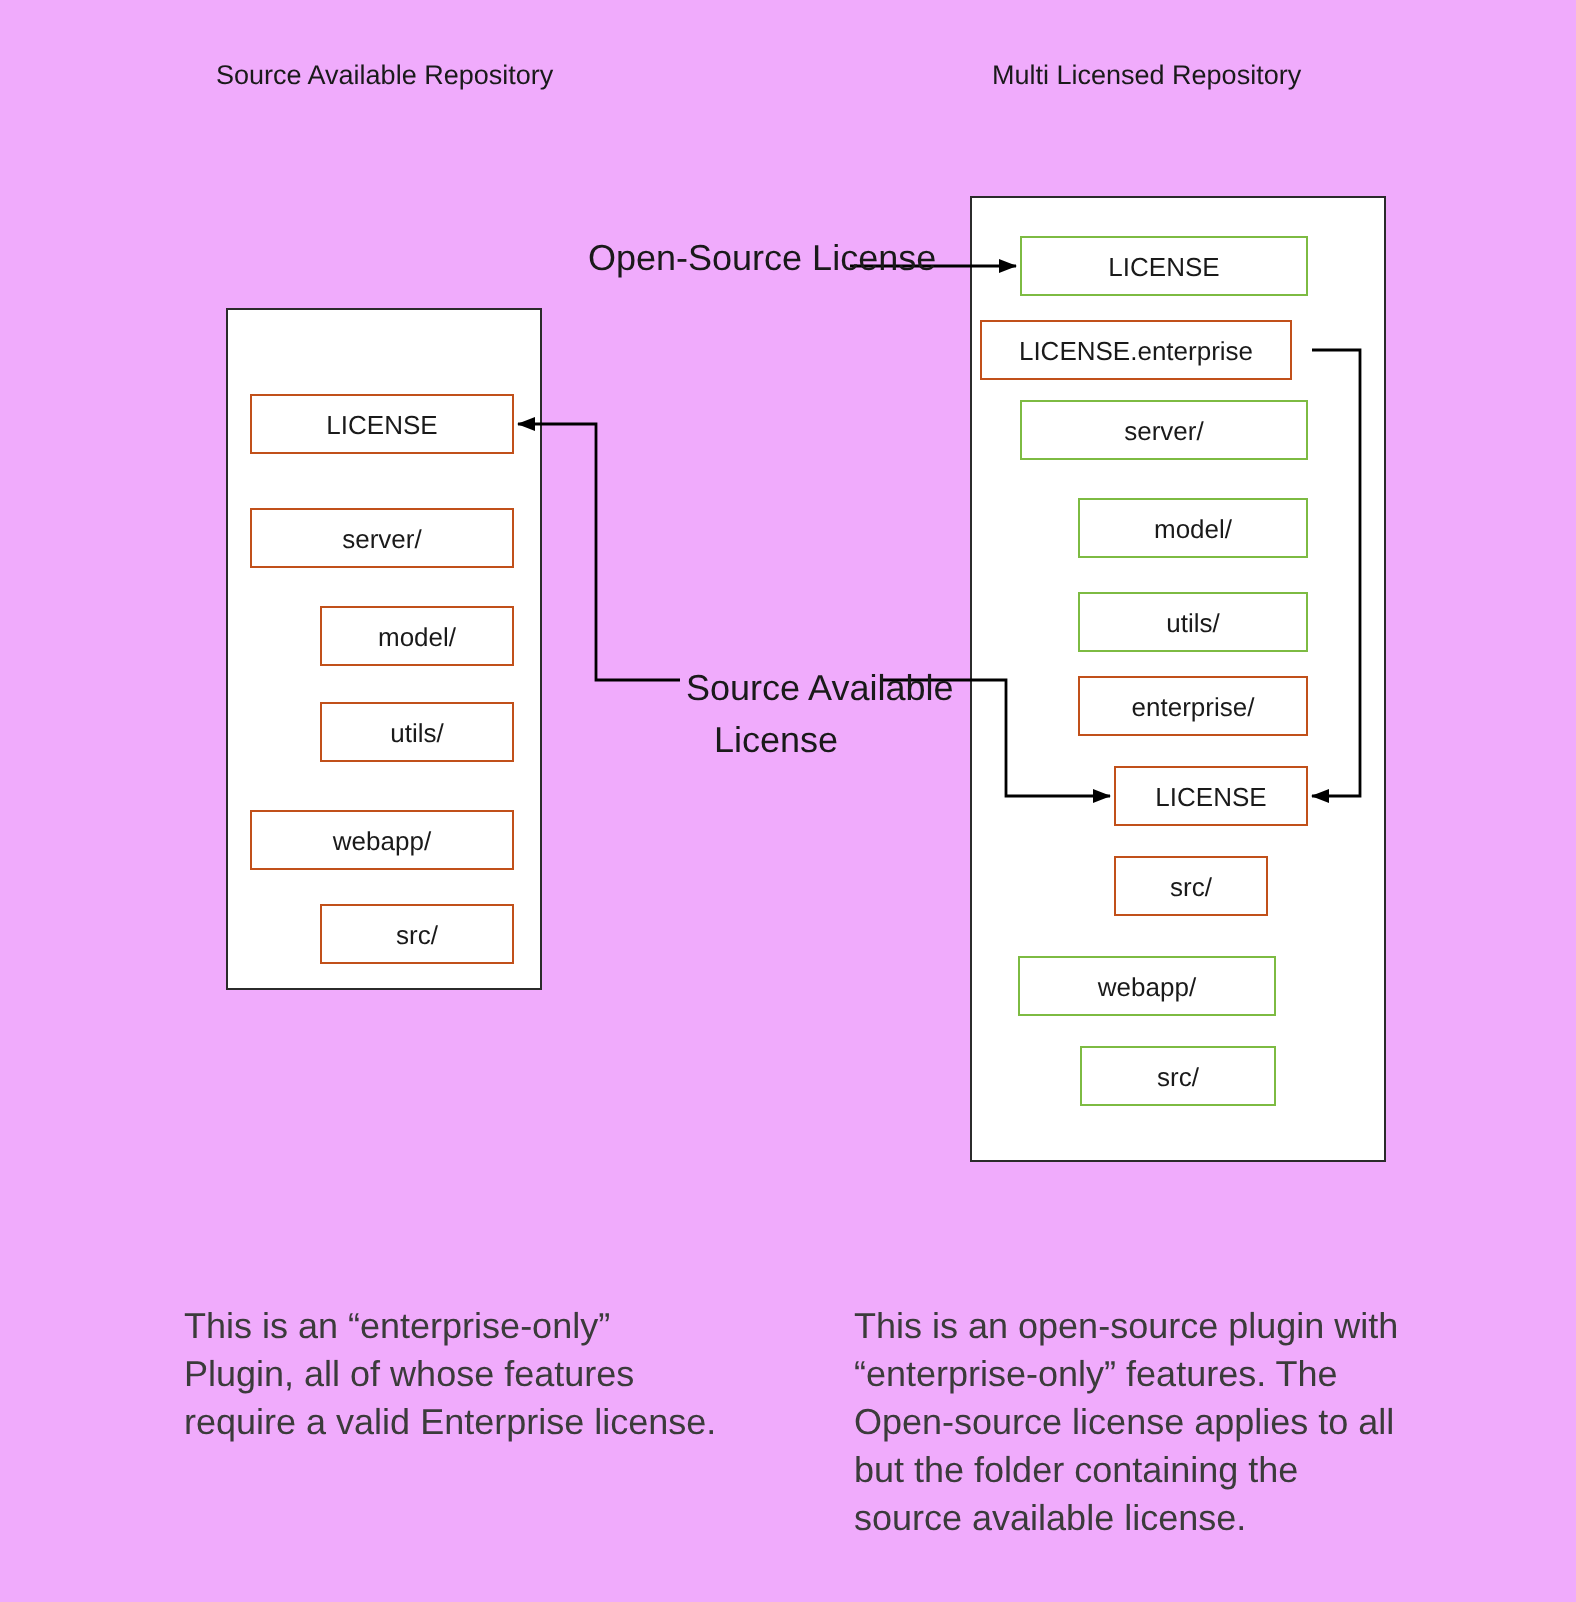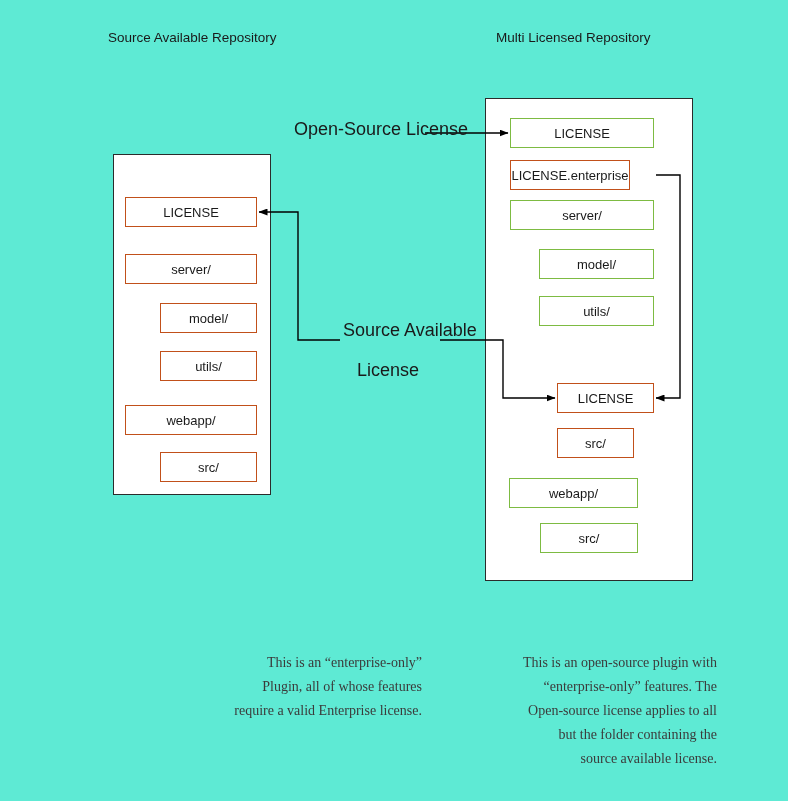--- a/index.html
+++ b/index.html
@@ -4,21 +4,21 @@
 <style>
   html, body {
     margin: 0;
     padding: 0;
     background: #ffffff;
   }
   #page {
     position: relative;
     width: 788px;
     height: 801px;
-    background: #5eead4;
+    background: #f0abfc;
     font-family: "Liberation Sans", sans-serif;
     overflow: hidden;
   }
   .repo-title {
     position: absolute;
     font-size: 13.5px;
     color: #1a1a1a;
     white-space: nowrap;
   }
   #title-left  { left: 108px; top: 30px; }
@@ -48,31 +48,30 @@
   }
   .file-box.green { border-color: #7DBB42; }
 
   .edge-label {
     position: absolute;
     font-size: 18px;
     color: #1a1a1a;
     white-space: nowrap;
   }
   #label-open-source { left: 294px; top: 119px; }
-  #label-src-avail-1 { left: 343px; top: 320px; }
+  #label-src-avail-1 { left: 343px; top: 334px; }
   #label-src-avail-2 { left: 357px; top: 360px; }
 
   .caption {
     position: absolute;
-    font-family: Liberation Serif, serif;
-    font-size: 14px;
+    font-family: Liberation Sans, sans-serif;
+    font-size: 18px;
     line-height: 24px;
     color: #3b3b3b;
     white-space: pre-line;
-    text-align: right;
   }
   #caption-left  { left: 92px;  top: 651px; width: 330px; }
   #caption-right { left: 427px; top: 651px; width: 290px; }
 
   #wires { position: absolute; left: 0; top: 0; width: 788px; height: 801px; }
 </style>
 </head>
 <body>
 
 <div id="page">
@@ -86,24 +85,25 @@
   <div class="repo-box" id="repo-box-right"></div>
 
   <div class="file-box" style="left:125px; top:197px; width:132px;">LICENSE</div>
   <div class="file-box" style="left:125px; top:254px; width:132px;">server/</div>
   <div class="file-box" style="left:160px; top:303px; width:97px;">model/</div>
   <div class="file-box" style="left:160px; top:351px; width:97px;">utils/</div>
   <div class="file-box" style="left:125px; top:405px; width:132px;">webapp/</div>
   <div class="file-box" style="left:160px; top:452px; width:97px;">src/</div>
 
   <div class="file-box green" style="left:510px; top:118px; width:144px;">LICENSE</div>
-  <div class="file-box" style="left:510px; top:160px; width:120px;">LICENSE.enterprise</div>
+  <div class="file-box" style="left:490px; top:160px; width:156px;">LICENSE.enterprise</div>
   <div class="file-box green" style="left:510px; top:200px; width:144px;">server/</div>
   <div class="file-box green" style="left:539px; top:249px; width:115px;">model/</div>
   <div class="file-box green" style="left:539px; top:296px; width:115px;">utils/</div>
+  <div class="file-box" style="left:539px; top:338px; width:115px;">enterprise/</div>
   <div class="file-box" style="left:557px; top:383px; width:97px;">LICENSE</div>
   <div class="file-box" style="left:557px; top:428px; width:77px;">src/</div>
   <div class="file-box green" style="left:509px; top:478px; width:129px;">webapp/</div>
   <div class="file-box green" style="left:540px; top:523px; width:98px;">src/</div>
 
   <svg id="wires" viewBox="0 0 788 801">
     <defs>
       <marker id="arrowhead" markerWidth="9" markerHeight="7" refX="8.5" refY="3.5" orient="auto" markerUnits="userSpaceOnUse">
         <polygon points="0 0, 9 3.5, 0 7" fill="#000000"></polygon>
       </marker>

